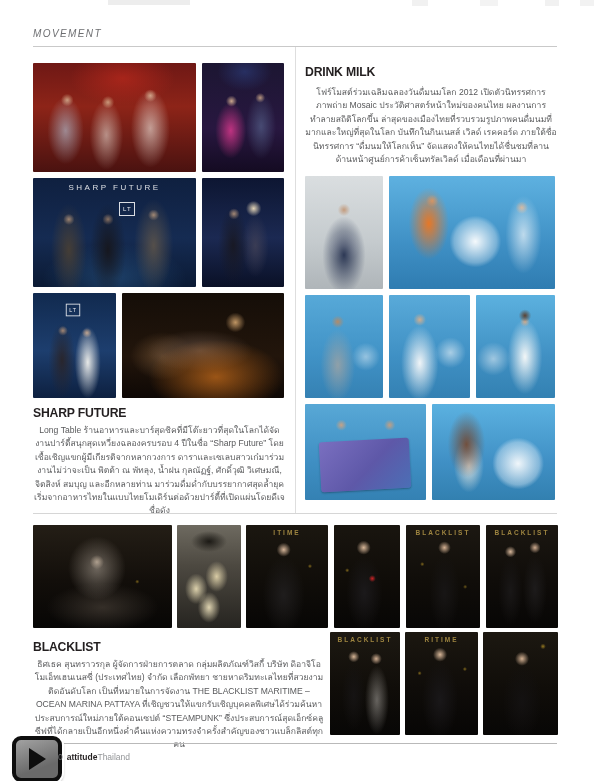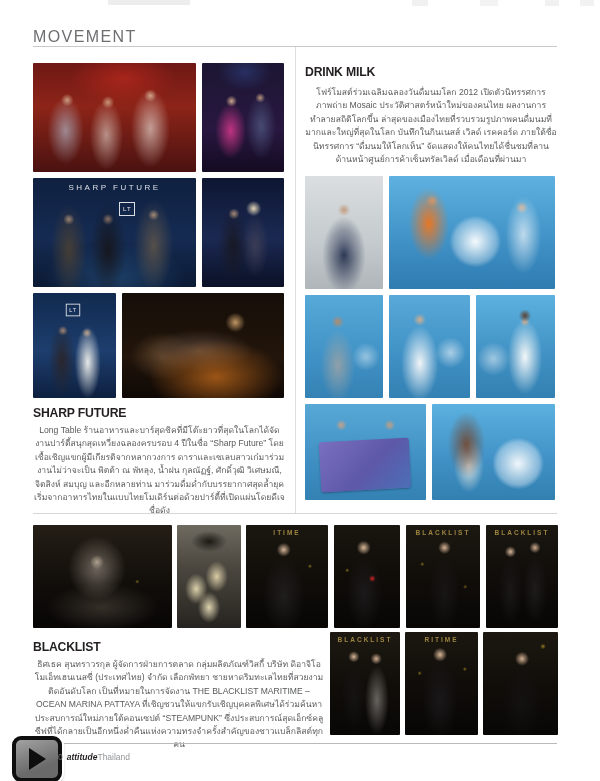--- a/index.html
+++ b/index.html
@@ -2,22 +2,22 @@
 <html><head>
 <meta charset="utf-8">
 <style>
   html,body{margin:0;padding:0;background:#ffffff;}
   #page{position:relative;width:600px;height:781px;background:#ffffff;overflow:hidden;
         font-family:"Liberation Sans","DejaVu Sans",sans-serif;color:#414042;}
 
   .artifact{position:absolute;top:0;background:#ededed;}
 
   
-  #section-label{position:absolute;left:33px;top:28px;font-size:16px;letter-spacing:1.4px;
-                 color:#6d6e71;font-weight:400;}
+  #section-label{position:absolute;left:33px;top:28px;font-size:10px;letter-spacing:1.4px;
+                 color:#6d6e71;font-weight:400;font-style:italic;}
   .hrule{position:absolute;height:1px;background:#c9c9c9;}
   #header-rule{left:33px;top:46px;width:524px;}
   #mid-rule{left:33px;top:513px;width:524px;background:#d6d6d6;}
   #footer-rule{left:33px;top:743px;width:524px;background:#b9b9b9;}
   #col-divider{position:absolute;left:295px;top:47px;width:1px;height:466px;background:#dedede;}
 
   
   .sec-heading{position:absolute;font-size:13px;font-weight:700;color:#231f20;
                letter-spacing:-0.2px;transform:scaleX(.94);transform-origin:left;}
   .sec-body{position:absolute;font-size:8.6px;line-height:13.4px;color:#58595b;text-align:center;}
@@ -183,21 +183,21 @@
     color:rgba(255,255,255,.9);font-size:6px;line-height:12px;text-align:center;letter-spacing:1px;}
   .lt-badge.small{left:38%;top:10px;transform:scale(.9);}
 
   
   #play-marker{position:absolute;left:12px;top:736px;width:42px;height:38px;
     background:linear-gradient(160deg,#a2a2a2 0%,#6a6a6a 70%);
     border:4px solid #0e0e0e;border-radius:9px;box-shadow:0 0 0 2px #ffffff,1px 2px 3px rgba(0,0,0,.35);}
   #play-triangle{position:absolute;left:13px;top:8px;width:0;height:0;
     border-left:17px solid #0e0e0e;border-top:11px solid transparent;border-bottom:11px solid transparent;}
   #footer-text{position:absolute;left:58px;top:752px;font-size:8.5px;color:#6d6e71;}
-  #footer-text .mag{font-weight:700;color:#231f20;font-style:italic;}
+  #footer-text .mag{font-weight:700;color:#231f20;}
   #footer-text .region{color:#939598;}
   #footer-pagenum{margin-right:4px;color:#6d6e71;}
 </style>
 </head>
 <body>
 
 <div id="page">
 
   <div class="artifact" style="left:108px;width:82px;height:5px;"></div>
   <div class="artifact" style="left:412px;width:16px;height:6px;background:#f1f1f1;"></div>

